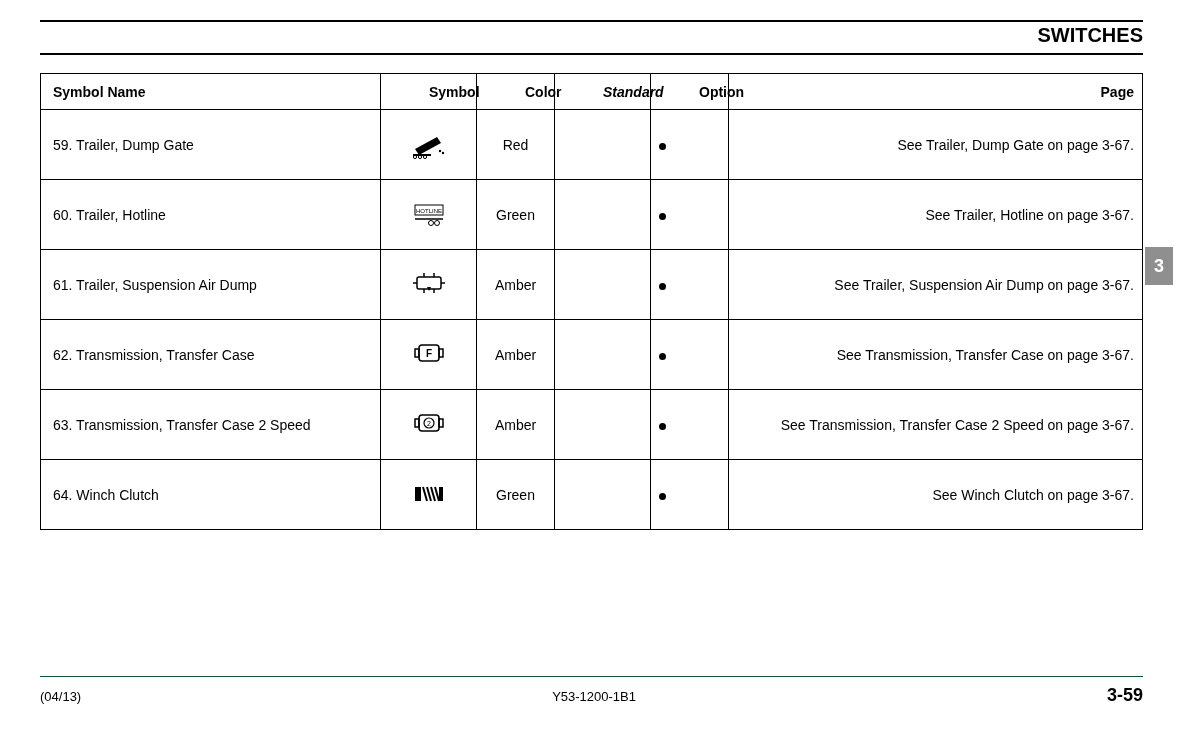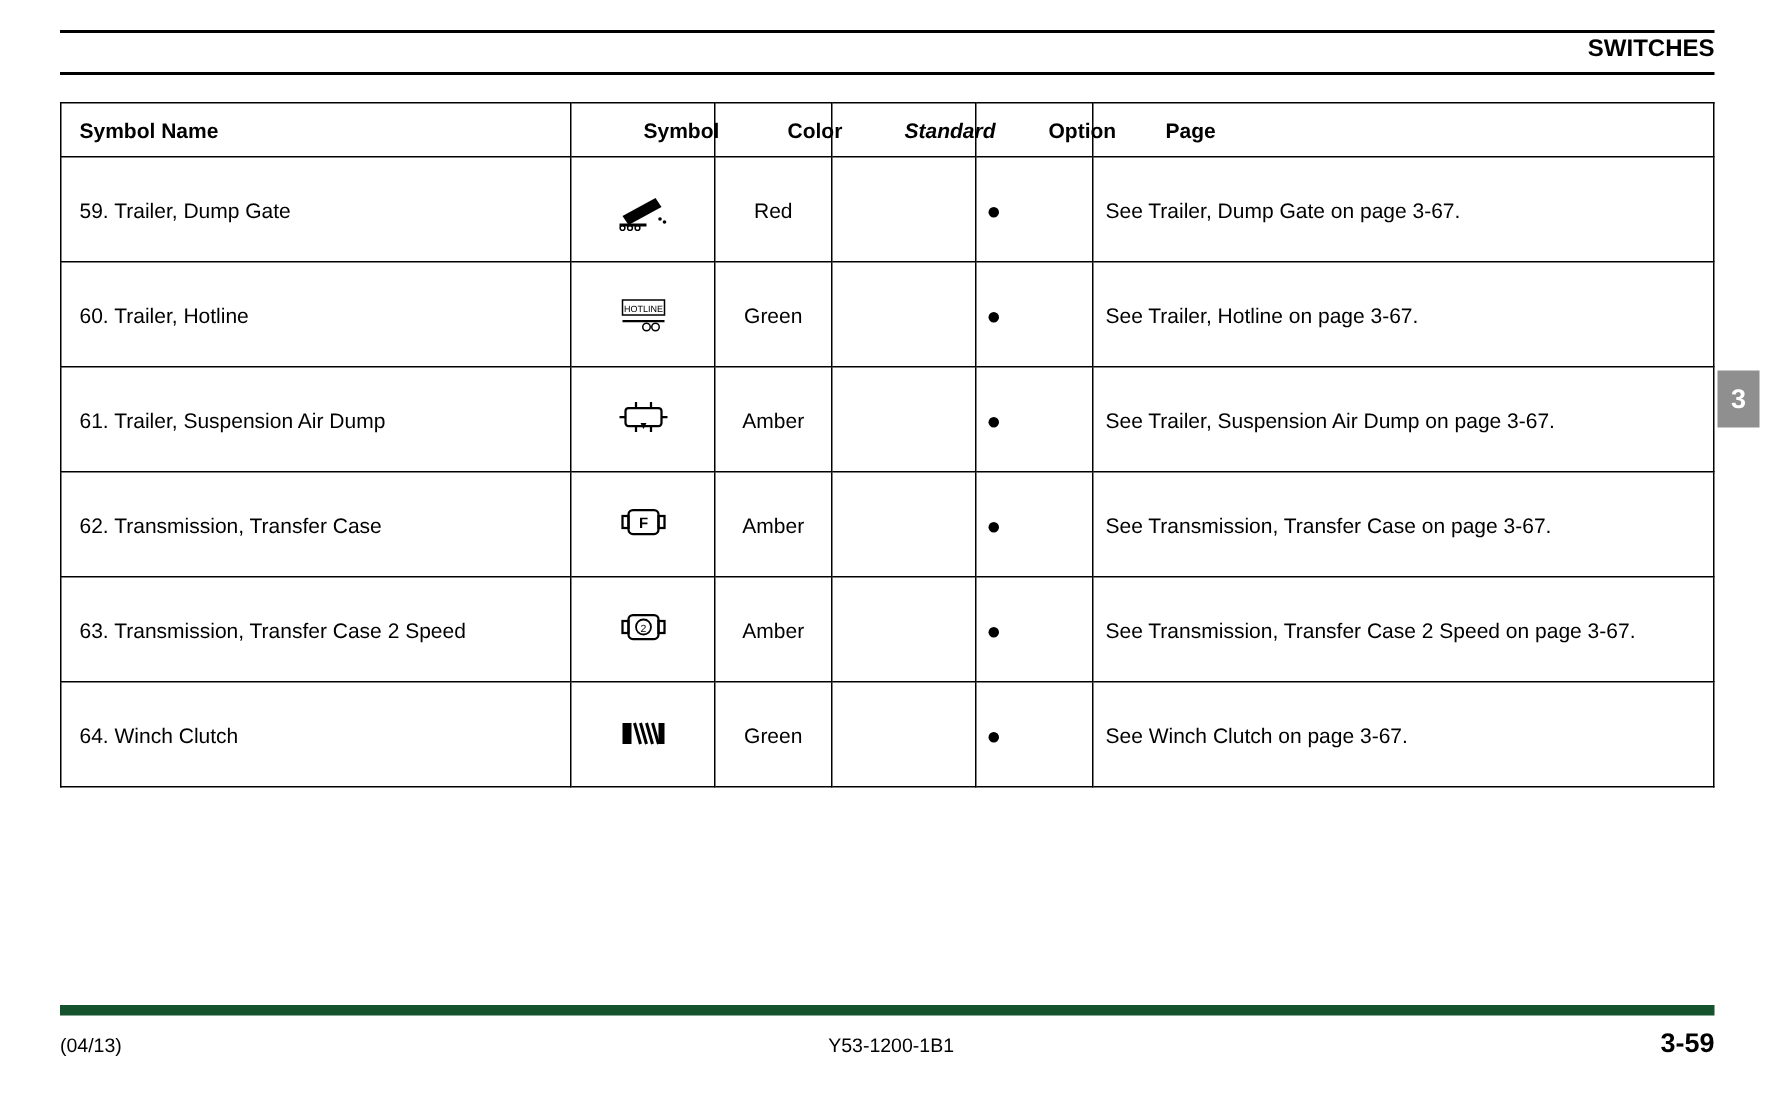--- a/index.html
+++ b/index.html
@@ -15,21 +15,21 @@
     width: 1183px;
     height: 732px;
     position: relative;
     padding: 20px 40px;
   }
   .header-rule {
     border-top: 2px solid #000;
     margin-bottom: 0;
   }
   .section-title {
-    font-size: 16px;
+    font-size: 20px;
     font-weight: bold;
     text-align: right;
     padding-bottom: 6px;
     padding-top: 2px;
   }
   .header-rule-below {
     border-top: 2px solid #000;
     margin-bottom: 18px;
   }
   table {
@@ -49,21 +49,21 @@
     padding-left: 48px;
   }
   td {
     height: 70px;
   }
   .col-name { width: 340px; text-align: left; padding-left: 12px; }
   .col-symbol { width: 96px; text-align: center; }
   .col-color { width: 78px; text-align: center; }
   .col-standard { width: 96px; text-align: center; font-style: italic; }
   .col-option { width: 78px; text-align: left; }
-  .col-page { text-align: left; }
+  .col-page { text-align: right; }
   .dot {
     width: 7px;
     height: 7px;
     background: #000;
     border-radius: 50%;
     display: inline-block;
   }
   .icon-box {
     display: inline-block;
     width: 44px;
@@ -81,21 +81,21 @@
     font-size: 18px;
     display: flex;
     align-items: center;
     justify-content: center;
   }
   .footer {
     position: absolute;
     left: 40px;
     right: 40px;
     bottom: 26px;
-    border-top: 7px solid #14532d;
+    border-top: 1px solid #14532d;
     padding-top: 8px;
     display: flex;
     justify-content: space-between;
     align-items: baseline;
     font-size: 13px;
   }
   .footer .page-num {
     font-size: 18px;
     font-weight: bold;
   }

